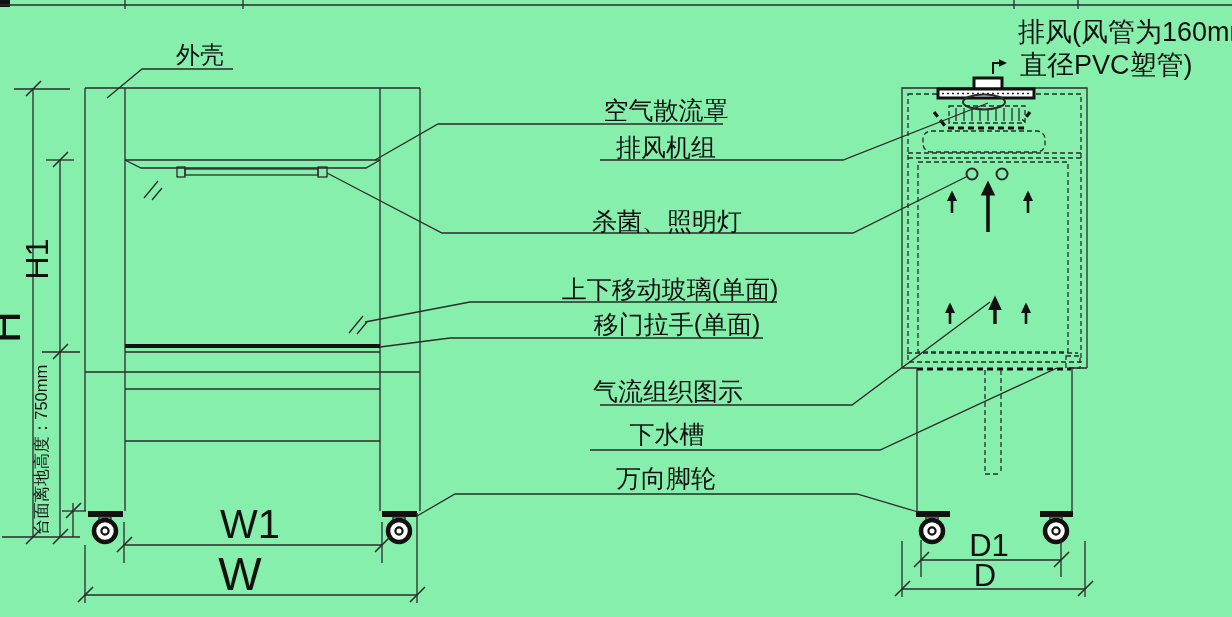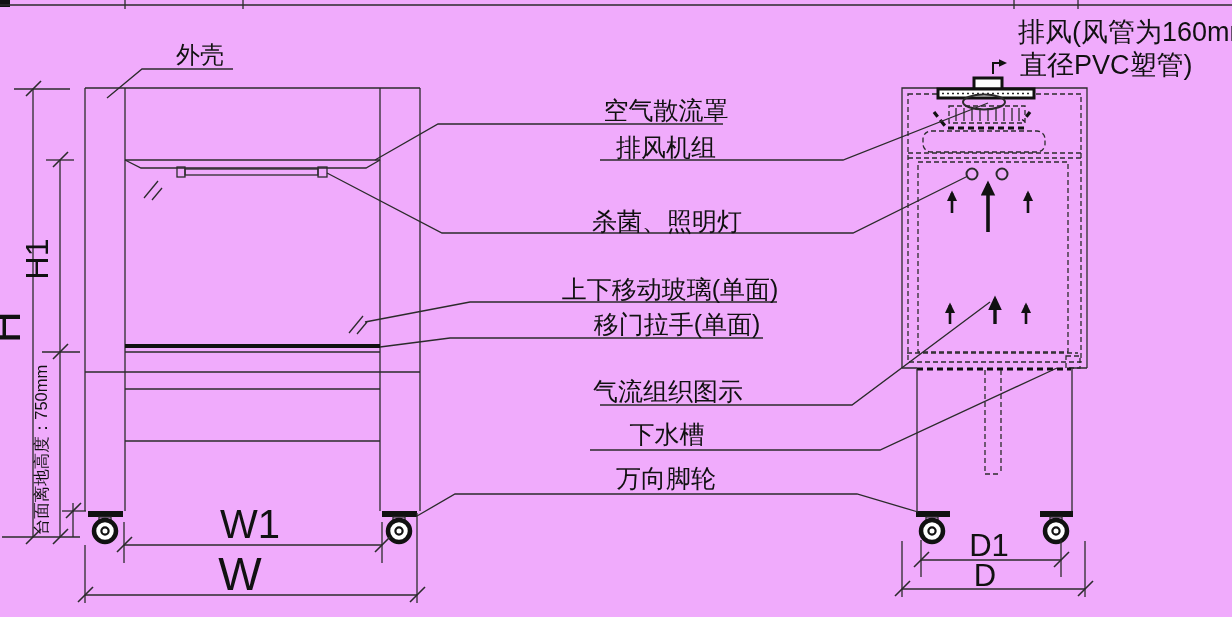--- a/index.html
+++ b/index.html
@@ -1,16 +1,16 @@
 <!DOCTYPE html>
 <html><head>
 <meta charset="utf-8">
 <style>
   html,body{margin:0;padding:0;background:#fff;}
-  #stage{position:relative;width:1232px;height:617px;background:#f0abfc;overflow:hidden;}
+  #stage{position:relative;width:1232px;height:617px;background:#86efac;overflow:hidden;}
   svg{display:block;}
   .ln{stroke:#2b2b2b;stroke-width:1.3;fill:none;stroke-linecap:butt;}
   .ln2{stroke:#2b2b2b;stroke-width:2;fill:none;}
   .thick{stroke:#111;stroke-width:3;fill:#fff;}
   .dash{stroke:#2b2b2b;stroke-width:1.3;fill:none;stroke-dasharray:5 3;}
   .hdash{stroke:#111;stroke-width:3.2;fill:none;stroke-dasharray:6 4;}
   .tick{stroke:#2b2b2b;stroke-width:1.6;fill:none;}
   .blk{fill:#111;stroke:none;}
   .wheel{stroke:#111;stroke-width:4.5;fill:#fff;}
   .hub{stroke:#111;stroke-width:2.2;fill:#fff;}

